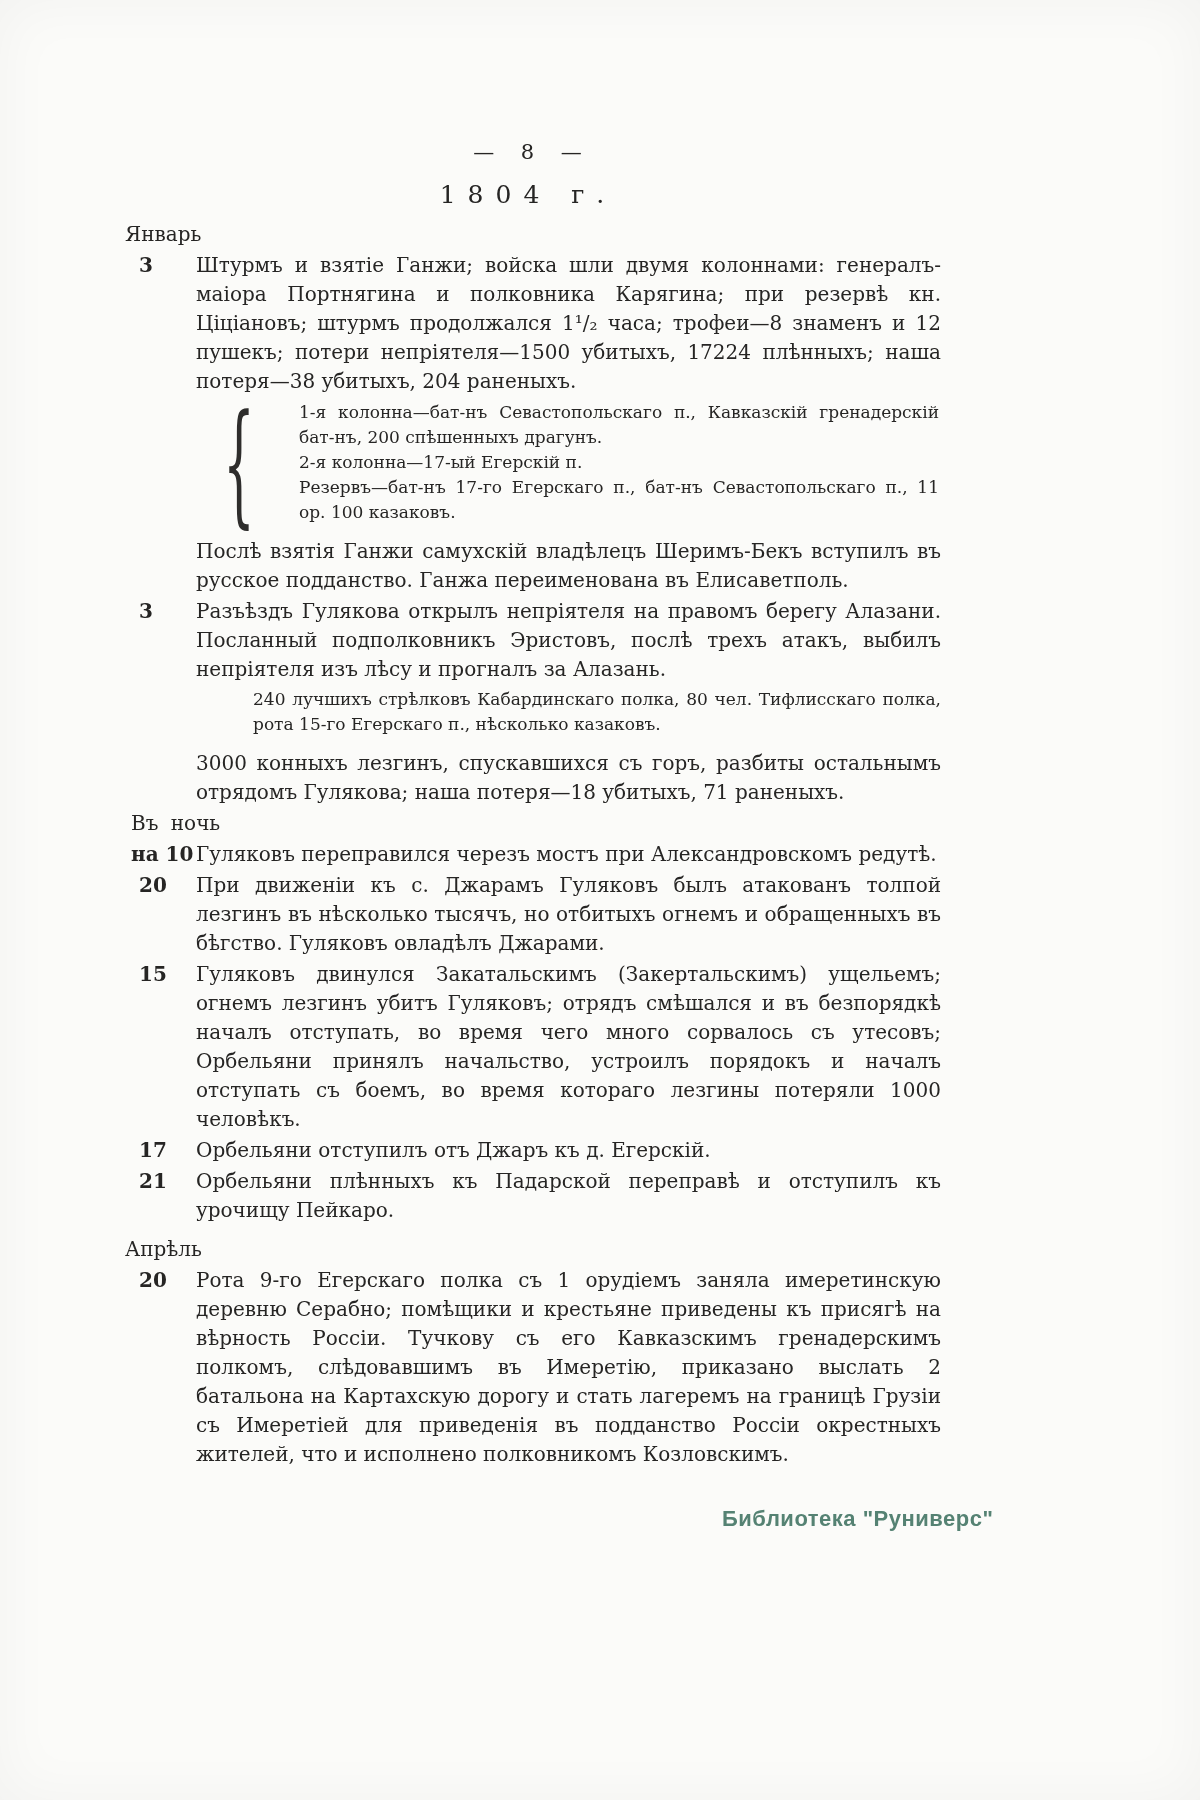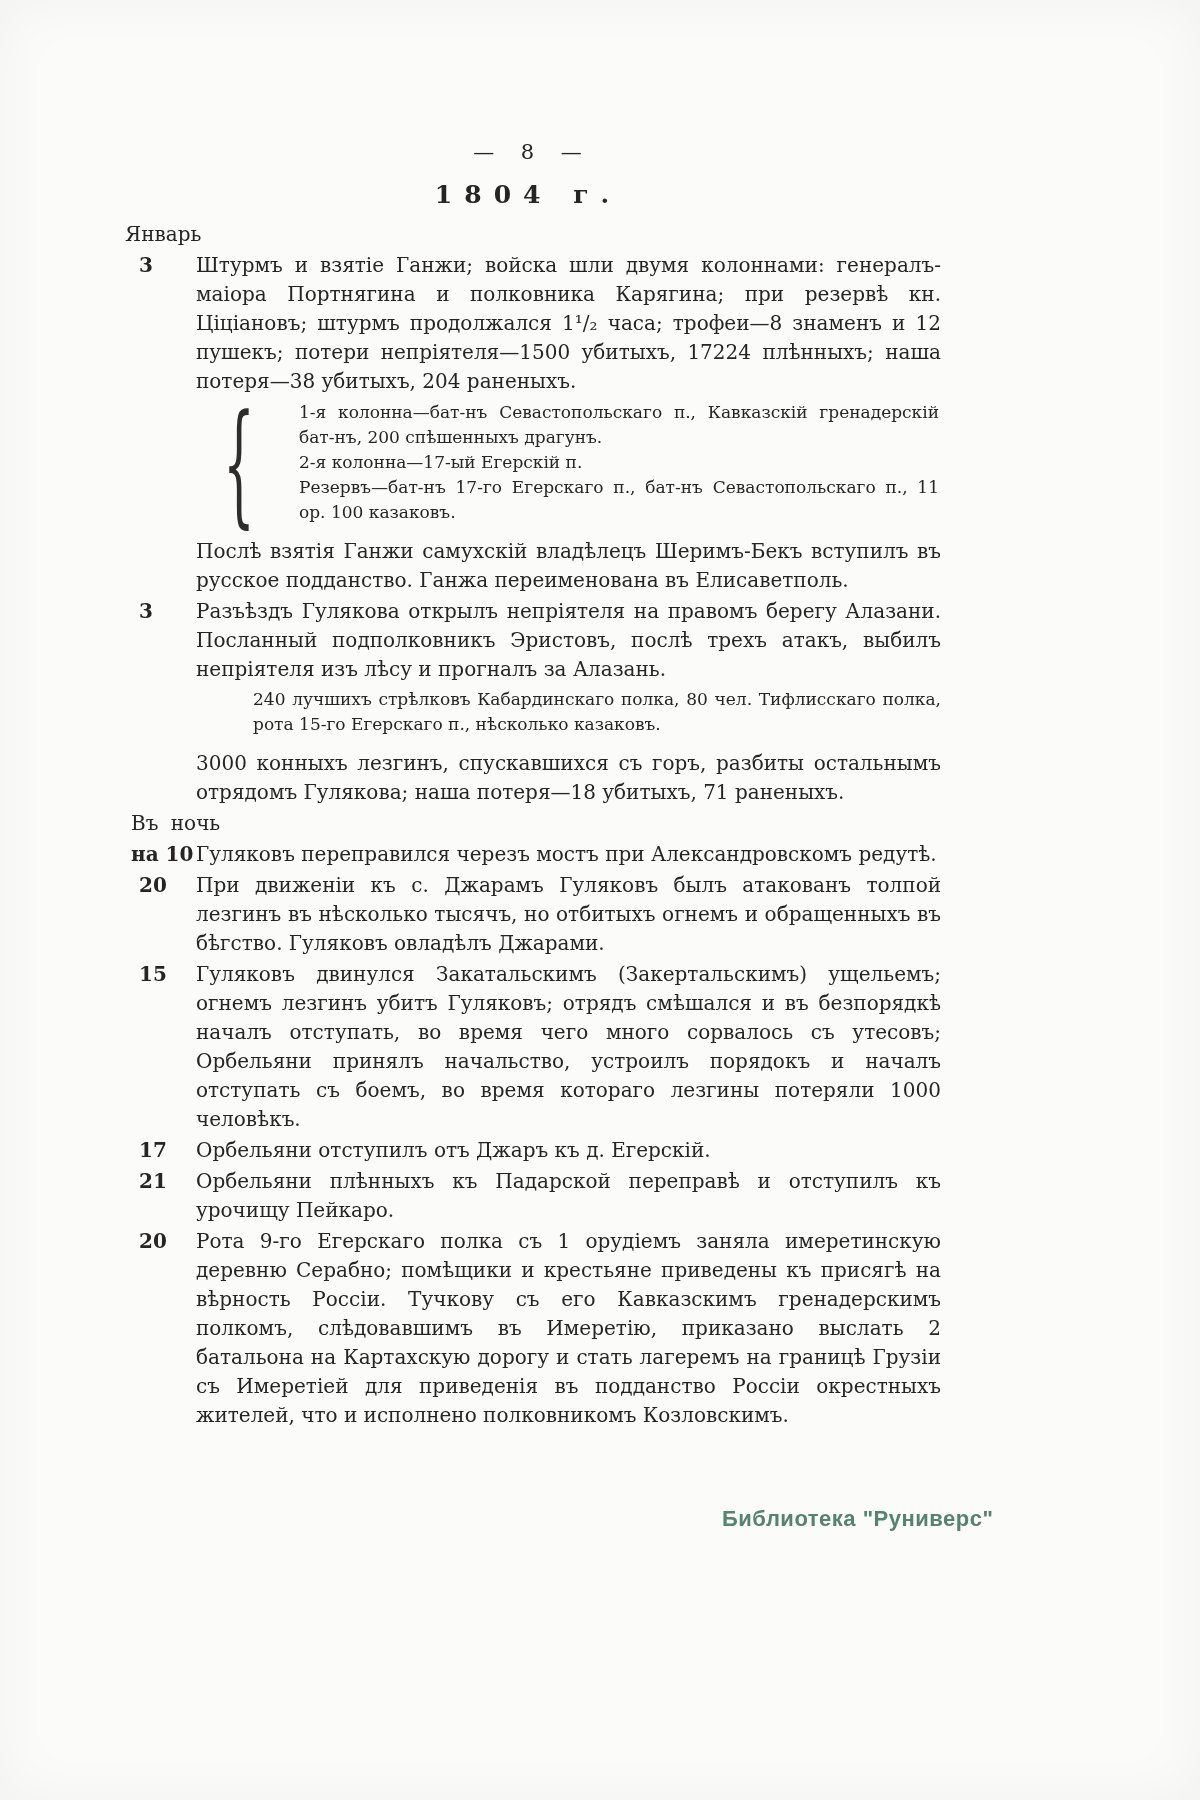--- a/index.html
+++ b/index.html
@@ -27,21 +27,21 @@
   .page-number {
     text-align: center;
     font-size: 21px;
     word-spacing: 18px;
     letter-spacing: 1px;
     line-height: 24px;
   }
   .year-title {
     text-align: center;
     font-size: 25px;
-    font-weight: 700;
+    font-weight: 400;
     letter-spacing: 12px;
     margin-top: 16px;
     line-height: 30px;
   }
   .month-label {
     font-size: 20px;
     line-height: 29px;
     margin-top: 10px;
     margin-left: 10px;
     font-weight: 500;
@@ -188,20 +188,21 @@
       <div class="date">17</div>
       <div class="body">Орбельяни отступилъ отъ Джаръ къ д. Егерскій.</div>
     </div>
 
     <div class="entry">
       <div class="date">21</div>
       <div class="body">Орбельяни плѣнныхъ къ Падарской переправѣ и отступилъ къ урочищу Пейкаро.</div>
     </div>
 
 
+    <div class="month-label">Апрѣль</div>
 
     <div class="entry">
       <div class="date">20</div>
       <div class="body">Рота 9-го Егерскаго полка съ 1 орудіемъ заняла имеретинскую деревню Серабно; помѣщики и крестьяне приведены къ присягѣ на вѣрность Россіи. Тучкову съ его Кавказскимъ гренадерскимъ полкомъ, слѣдовавшимъ въ Имеретію, приказано выслать 2 батальона на Картахскую дорогу и стать лагеремъ на границѣ Грузіи съ Имеретіей для приведенія въ подданство Россіи окрестныхъ жителей, что и исполнено полковникомъ Козловскимъ.</div>
     </div>
 
   </div>
 
   <div class="watermark">Библиотека "Руниверс"</div>
 </div>

